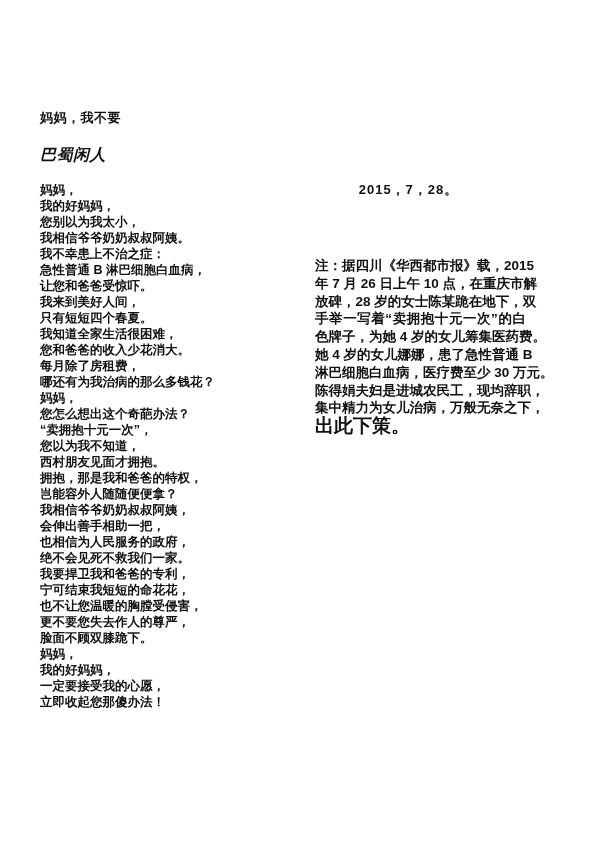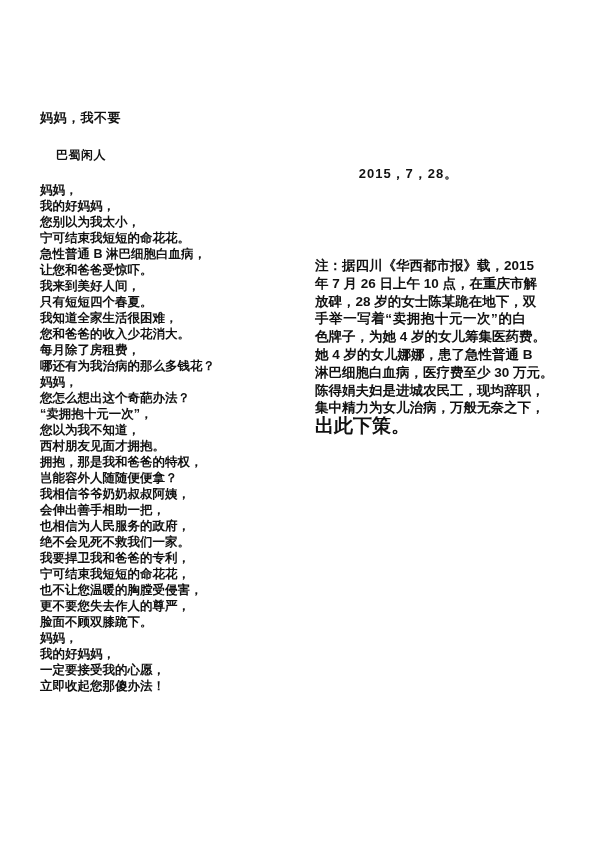--- a/index.html
+++ b/index.html
@@ -25,26 +25,27 @@
     width: 292px;
     text-align: left;
   }
   .doc-title {
     font-size: 13px;
     line-height: 16px;
     letter-spacing: 0.5px;
   }
   .doc-author {
     position: absolute;
-    left: 16px;
+    left: 0;
     top: 37px;
     width: 100%;
-    font-size: 12px;
+    font-size: 16px;
     line-height: 16px;
     letter-spacing: 0.5px;
+    font-style: italic;
   }
   .poem {
     position: absolute;
     left: 0;
     top: 72px;
     width: 100%;
   }
   .poem-line {
     font-size: 12.5px;
     line-height: 16px;
@@ -55,20 +56,21 @@
     position: absolute;
     left: 303px;
     top: 166px;
     width: 211px;
   }
   .doc-date {
     font-size: 13px;
     line-height: 16px;
     text-align: center;
     letter-spacing: 1px;
+    margin-top: 16px;
   }
   .note {
     position: absolute;
     left: 12px;
     top: 91px;
     width: 100%;
   }
   .note-line {
     font-size: 13.5px;
     line-height: 17.8px;
@@ -88,21 +90,22 @@
 
 <div class="page">
 
   <div class="left-col">
     <div class="doc-title">妈妈，我不要</div>
     <div class="doc-author">巴蜀闲人</div>
     <div class="poem">
         <div class="poem-line">妈妈，</div>
         <div class="poem-line">我的好妈妈，</div>
         <div class="poem-line">您别以为我太小，</div>
-        <div class="poem-line">宁可结束我短短的命花花。</div>
+        <div class="poem-line">我相信爷爷奶奶叔叔阿姨。</div>
+        <div class="poem-line">我不幸患上不治之症：</div>
         <div class="poem-line">急性普通 B 淋巴细胞白血病，</div>
         <div class="poem-line">让您和爸爸受惊吓。</div>
         <div class="poem-line">我来到美好人间，</div>
         <div class="poem-line">只有短短四个春夏。</div>
         <div class="poem-line">我知道全家生活很困难，</div>
         <div class="poem-line">您和爸爸的收入少花消大。</div>
         <div class="poem-line">每月除了房租费，</div>
         <div class="poem-line">哪还有为我治病的那么多钱花？</div>
         <div class="poem-line">妈妈，</div>
         <div class="poem-line">您怎么想出这个奇葩办法？</div>

